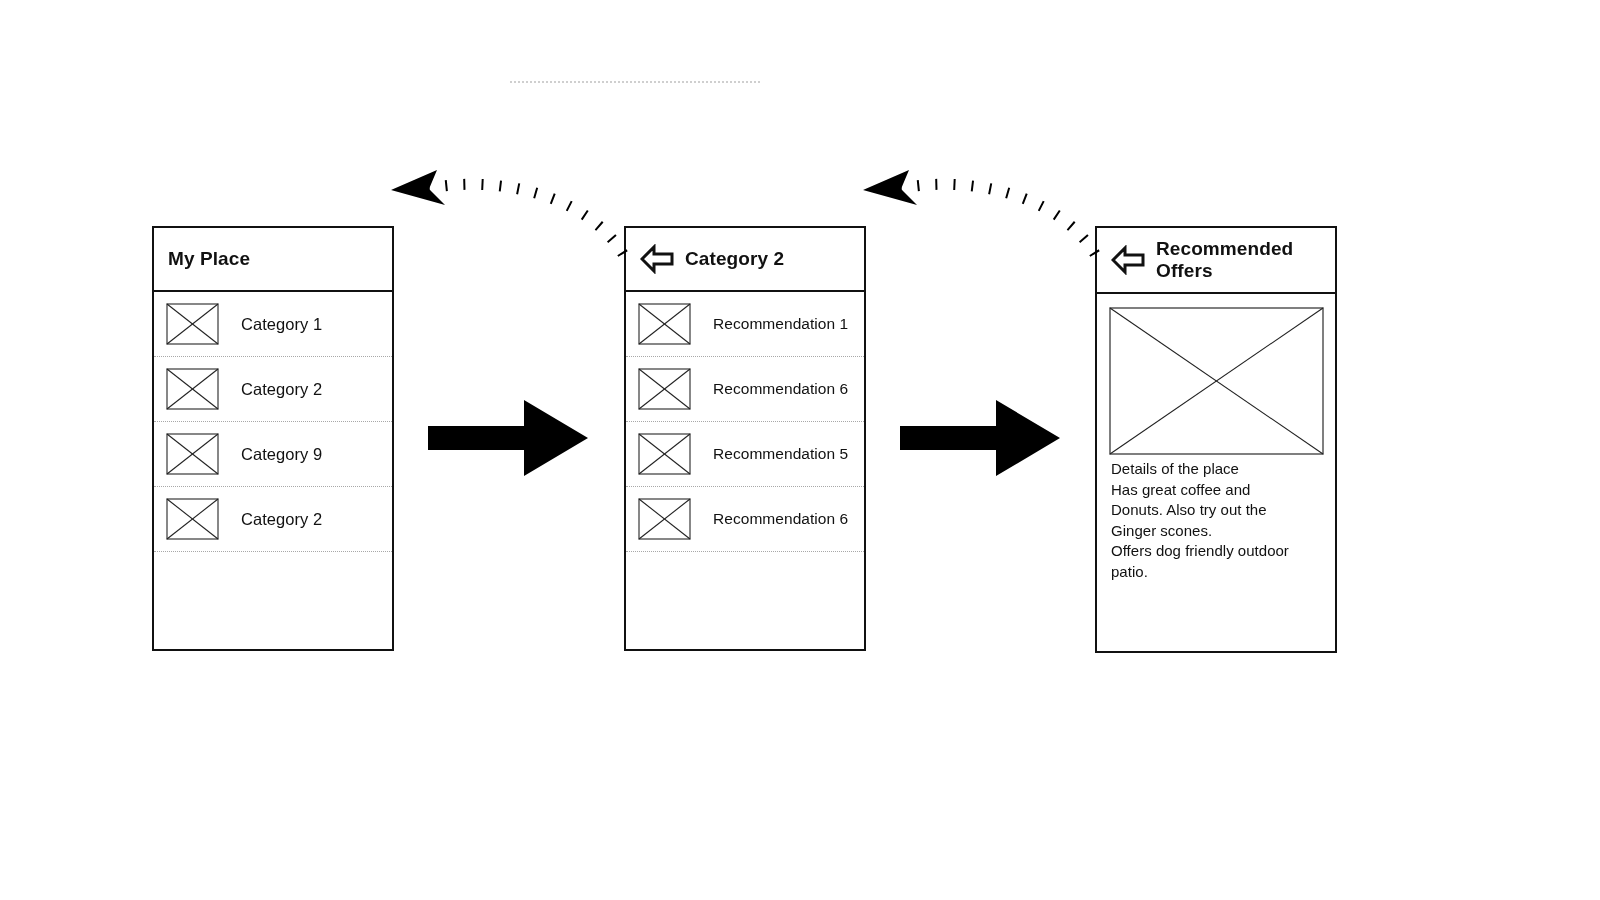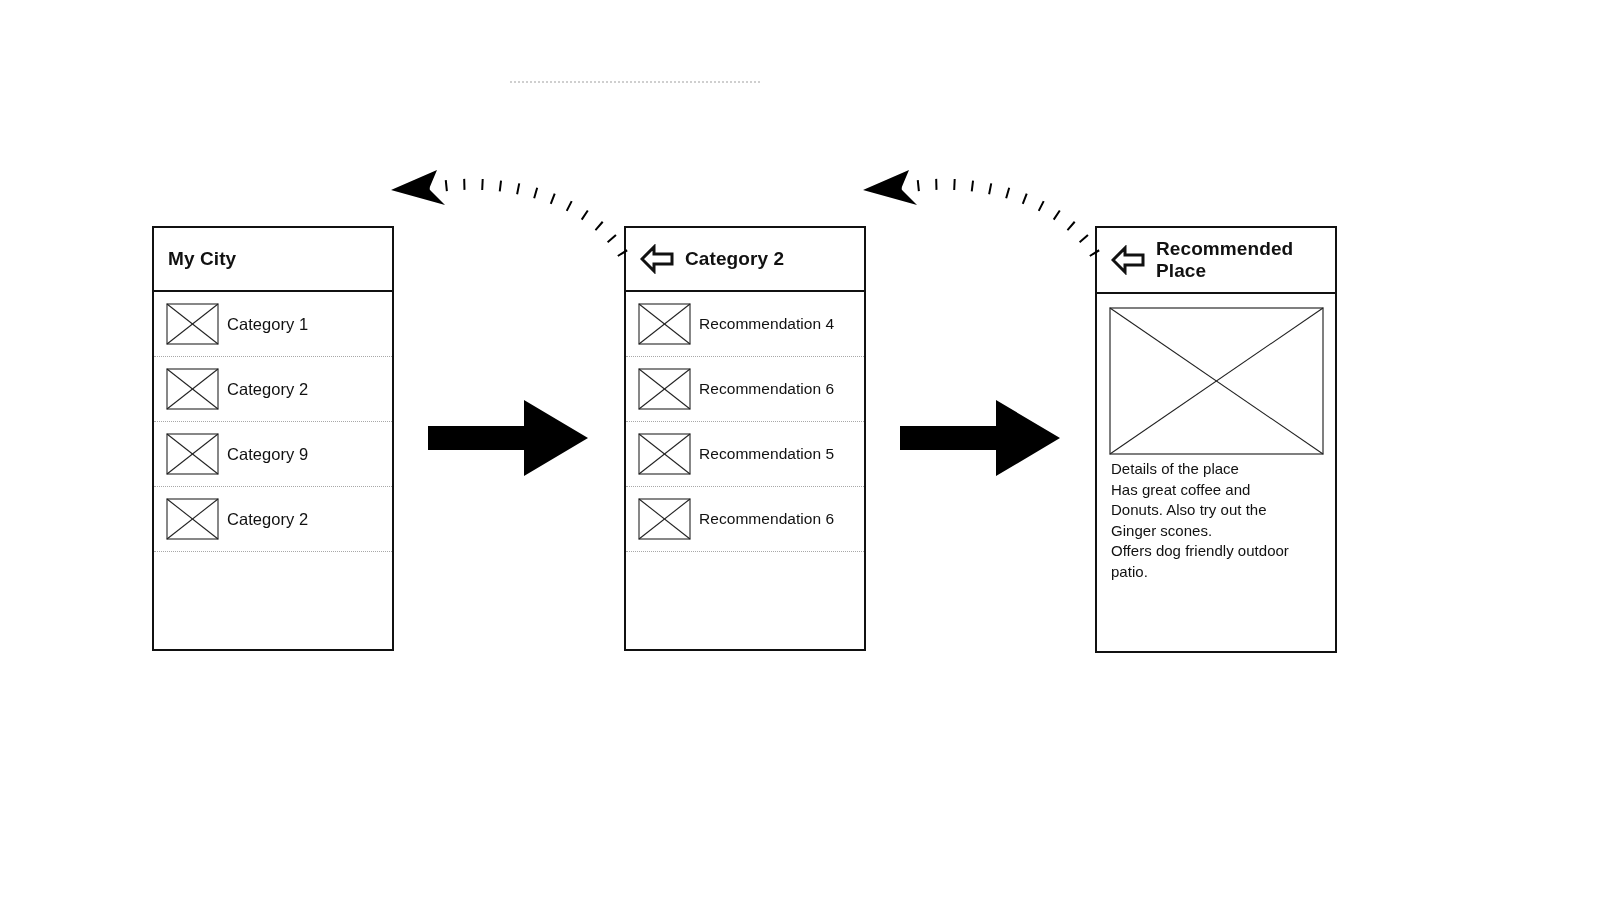--- a/index.html
+++ b/index.html
@@ -70,21 +70,21 @@
   
   .list {
     display: block;
   }
   .row {
     box-sizing: border-box;
     height: 65px;
     display: flex;
     align-items: center;
     padding: 0 12px;
-    gap: 8px;
+    gap: 22px;
     border-bottom: 1.5px dotted #a8a8a8;
   }
   .thumb {
     flex: 0 0 auto;
     width: 53px;
     height: 42px;
     display: block;
   }
   .row-label {
     font-size: 15.5px;
@@ -130,21 +130,21 @@
   #back-curve-2 { left: 857px; top: 158px; }
 </style>
 </head>
 <body>
 
 <div class="top-rule"></div>
 
 <div class="screen" id="screen-1">
 
   <div class="screen-header">
-    <div class="header-title">My City</div>
+    <div class="header-title">My Place</div>
   </div>
 
   <div class="list">
 
     <div class="row">
       <svg class="thumb" viewBox="0 0 53 42">
         <rect x="1" y="1" width="51" height="40" fill="none" stroke="#555555" stroke-width="1.4"></rect>
         <line x1="1" y1="1" x2="52" y2="41" stroke="#222222" stroke-width="1.1"></line>
         <line x1="52" y1="1" x2="1" y2="41" stroke="#222222" stroke-width="1.1"></line>
       </svg>
@@ -191,21 +191,21 @@
   </div>
 
   <div class="list">
 
     <div class="row">
       <svg class="thumb" viewBox="0 0 53 42">
         <rect x="1" y="1" width="51" height="40" fill="none" stroke="#555555" stroke-width="1.4"></rect>
         <line x1="1" y1="1" x2="52" y2="41" stroke="#222222" stroke-width="1.1"></line>
         <line x1="52" y1="1" x2="1" y2="41" stroke="#222222" stroke-width="1.1"></line>
       </svg>
-      <span class="row-label">Recommendation 4</span>
+      <span class="row-label">Recommendation 1</span>
     </div>
 
     <div class="row">
       <svg class="thumb" viewBox="0 0 53 42">
         <rect x="1" y="1" width="51" height="40" fill="none" stroke="#555555" stroke-width="1.4"></rect>
         <line x1="1" y1="1" x2="52" y2="41" stroke="#222222" stroke-width="1.1"></line>
         <line x1="52" y1="1" x2="1" y2="41" stroke="#222222" stroke-width="1.1"></line>
       </svg>
       <span class="row-label">Recommendation 6</span>
     </div>
@@ -232,21 +232,21 @@
 
   </div>
 </div>
 
 <div class="screen" id="screen-3">
 
   <div class="screen-header tall">
     <svg class="back-arrow" viewBox="0 0 34 30">
       <path d="M2 15 L14 3 L14 10 L32 10 L32 20 L14 20 L14 27 Z" fill="#ffffff" stroke="#111111" stroke-width="3" stroke-linejoin="miter"></path>
     </svg>
-    <div class="header-title wrap">Recommended Place</div>
+    <div class="header-title wrap">Recommended Offers</div>
   </div>
 
   <svg class="hero-image" viewBox="0 0 215 148">
     <rect x="1" y="1" width="213" height="146" fill="none" stroke="#555555" stroke-width="1.5"></rect>
     <line x1="1" y1="1" x2="214" y2="147" stroke="#222222" stroke-width="1.1"></line>
     <line x1="214" y1="1" x2="1" y2="147" stroke="#222222" stroke-width="1.1"></line>
   </svg>
 
   <div class="detail-text">Details of the place
 Has great coffee and

